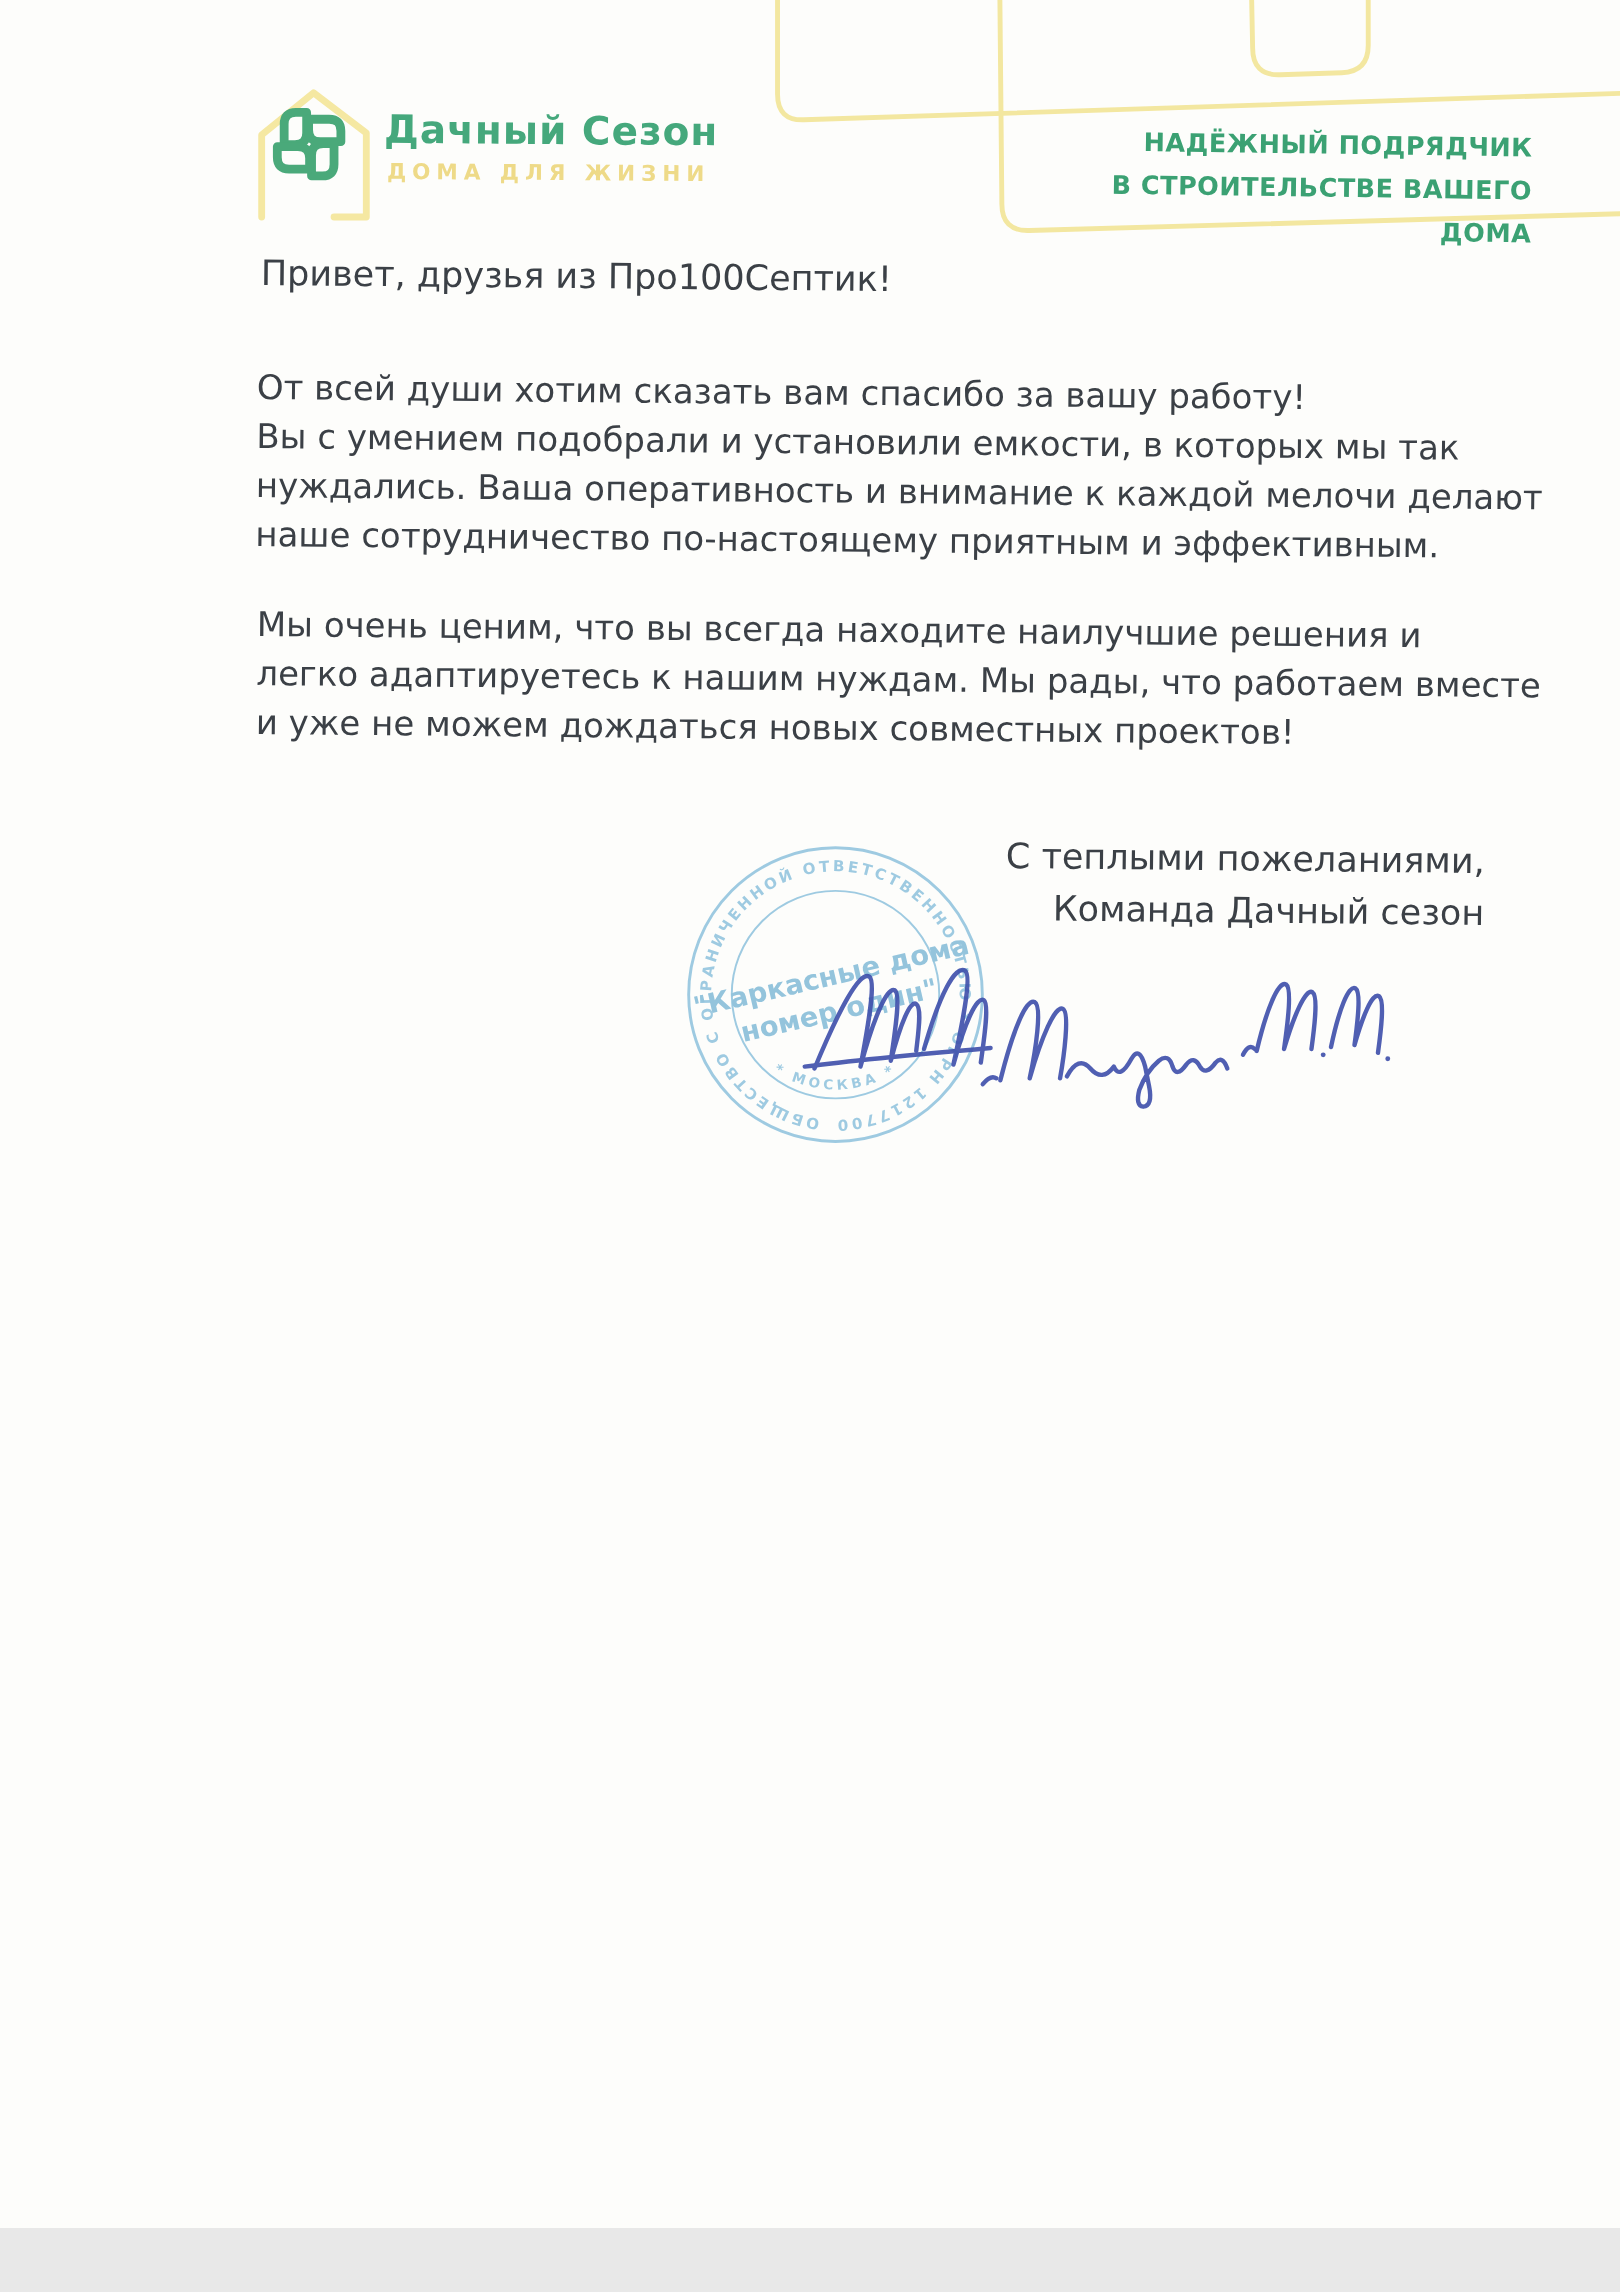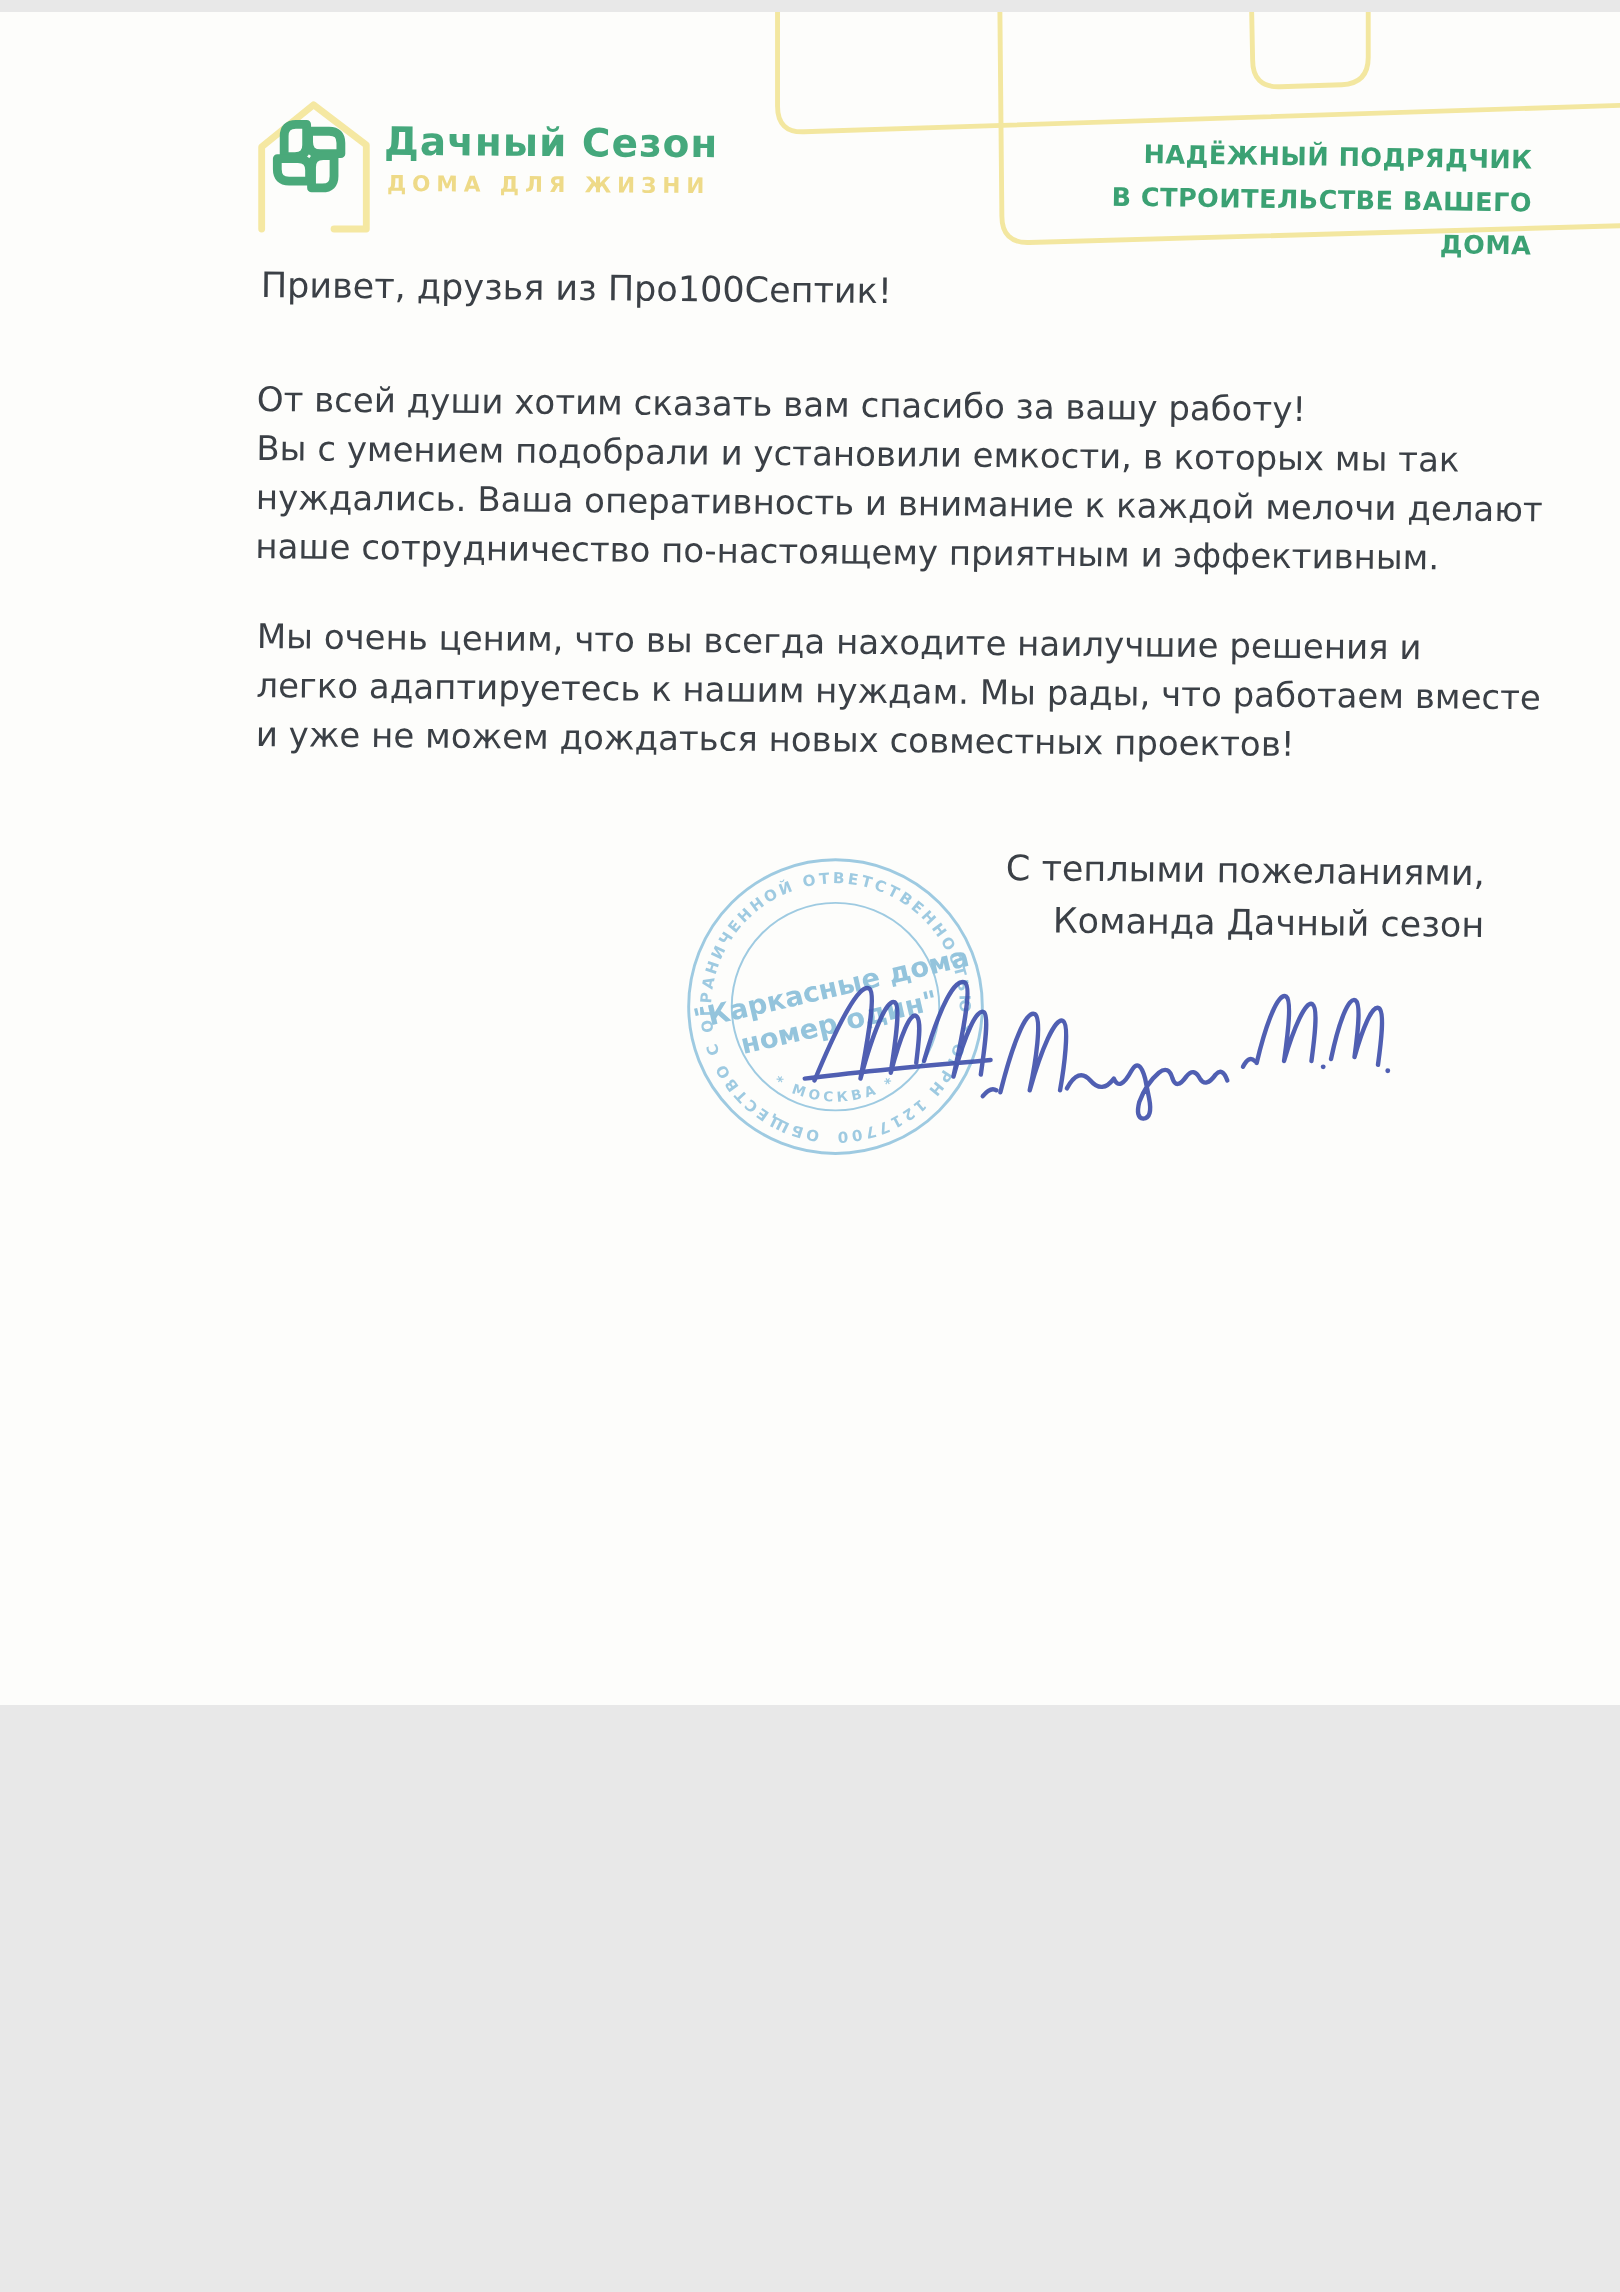--- a/index.html
+++ b/index.html
@@ -1,19 +1,19 @@
 <!DOCTYPE html>
 <html lang="ru"><head>
 <meta charset="utf-8">
 <style>
   html,body{margin:0;padding:0;}
   body{background:#e8e8e8;font-family:"DejaVu Sans",sans-serif;}
   .page{
-    position:relative;width:1620px;height:1693px;background:#fdfdfb;
-    overflow:hidden;margin:12px auto;
+    position:relative;width:1620px;height:2228px;background:#fdfdfb;
+    overflow:hidden;margin:0 auto;
   }
   
   .logo-icon{position:absolute;left:247px;top:80px;}
   .logo-title{
     position:absolute;left:384px;top:108px;font-size:39px;font-weight:bold;
     color:#45a87c;letter-spacing:1px;transform:rotate(0.4deg);
   }
   .logo-tagline{
     position:absolute;left:387px;top:160px;font-size:21.6px;font-weight:bold;
     color:#eeda88;letter-spacing:5.9px;transform:rotate(0.4deg);

